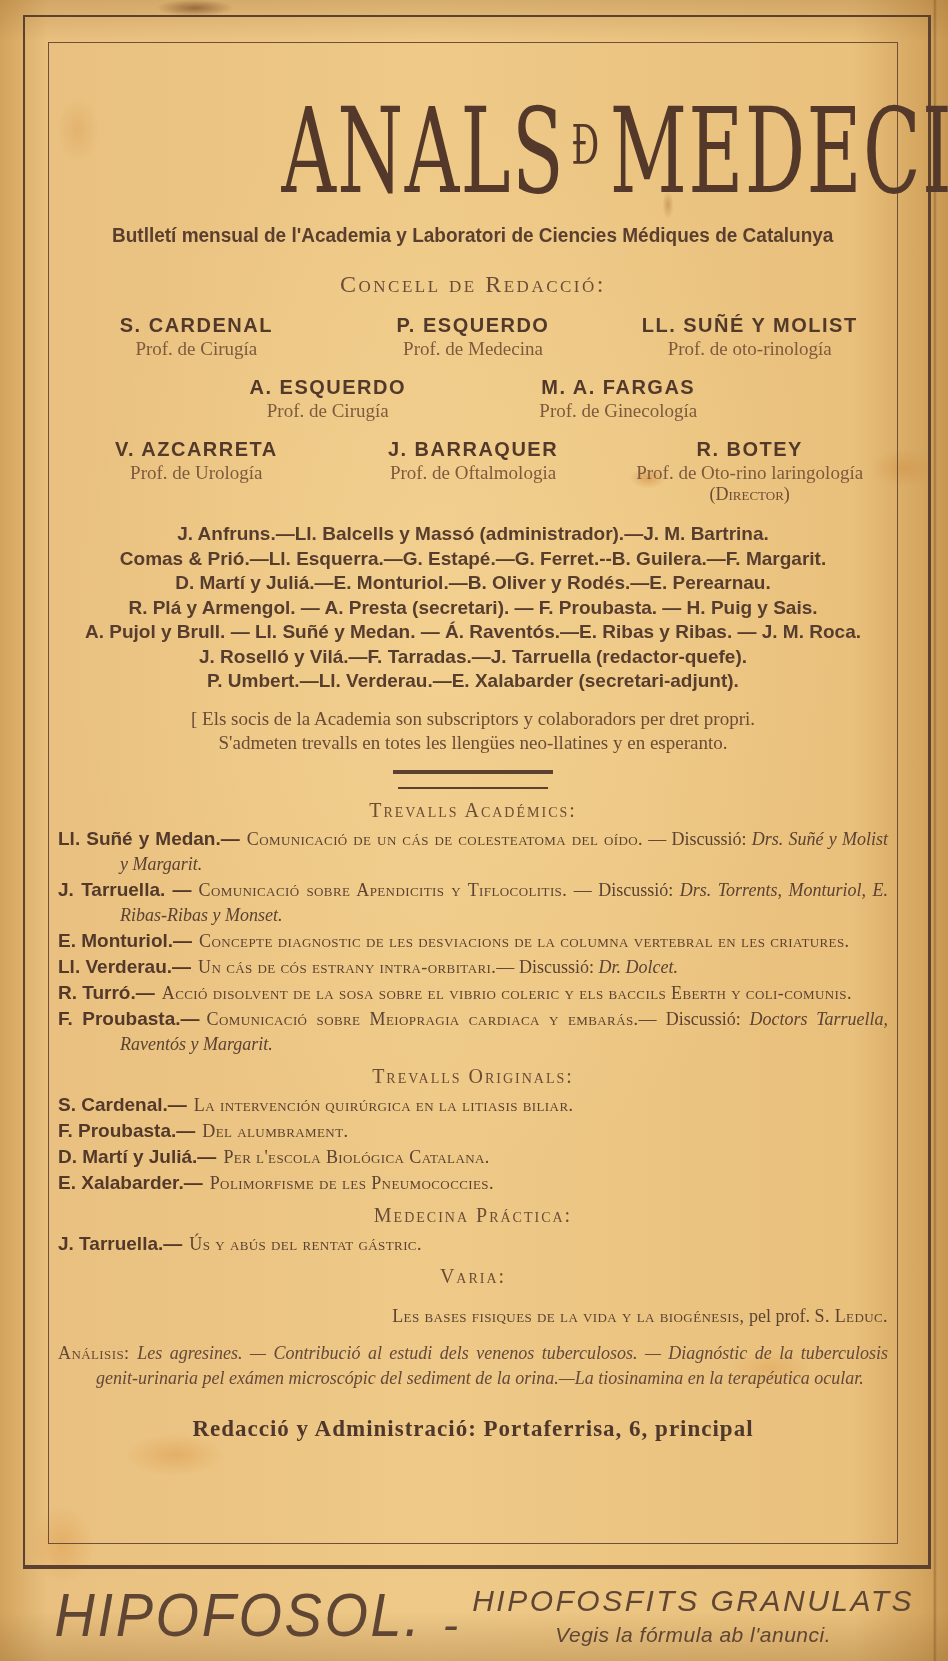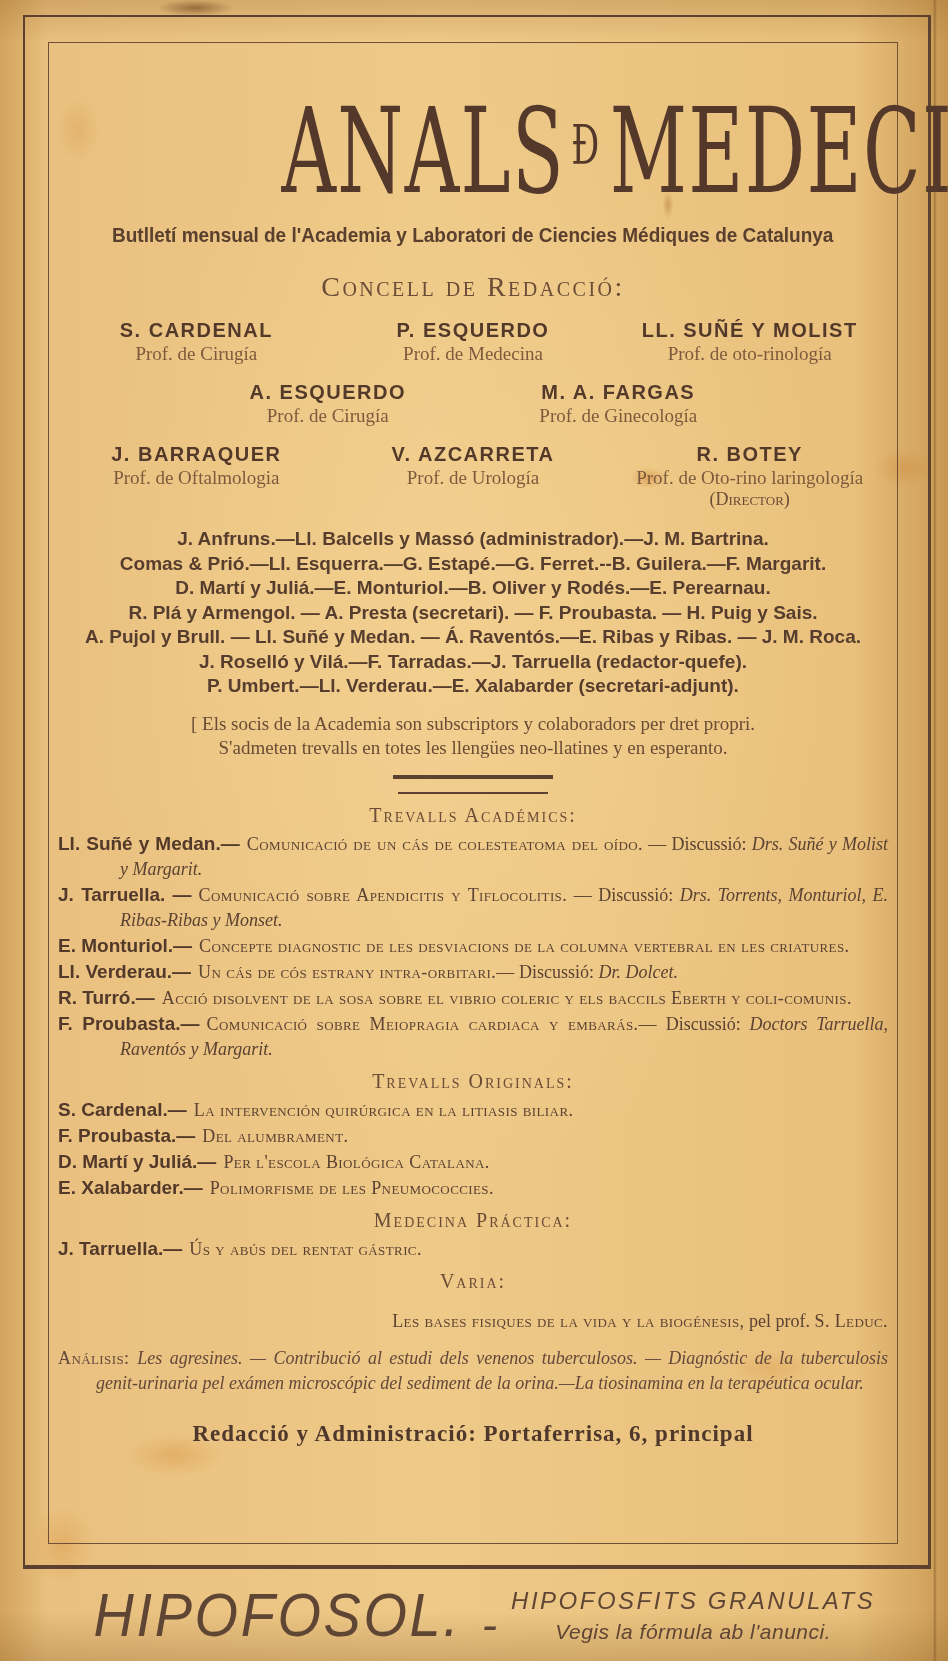--- a/index.html
+++ b/index.html
@@ -34,21 +34,21 @@
   .title{margin-top:50px;white-space:nowrap;color:#54392b;}
   .title-inner{display:inline-block;font-size:118px;line-height:1.0;letter-spacing:2px;
     transform:scaleX(.64);transform-origin:center;font-family:"DejaVu Serif", serif;}
   .title .de{font-size:.46em;vertical-align:28px;margin:0 14px 0 10px;}
 
   .subtitle{margin-top:14px;font-family:"Liberation Sans", sans-serif;font-weight:bold;
     font-size:20px;color:#5a3f2e;}
   .subtitle-inner{display:inline-block;transform:scaleX(.95);transform-origin:center;white-space:nowrap;}
 
   .sc{font-variant:small-caps;}
-  .council-heading{margin-top:24px;font-size:28px;letter-spacing:2.5px;color:#6b4c36;}
+  .council-heading{margin-top:24px;font-size:24px;letter-spacing:2.5px;color:#6b4c36;}
 
   .council-row{display:flex;margin-top:15px;}
   .council-row.narrow{width:70%;margin-left:auto;margin-right:auto;}
   .member{flex:1;}
   .m-name{font-family:"Liberation Sans", sans-serif;font-weight:bold;font-size:20px;
     letter-spacing:1.5px;color:#53392a;line-height:24px;white-space:nowrap;}
   .m-role{font-size:19px;color:#7d5a3d;line-height:23px;}
   .m-note{font-variant:small-caps;font-size:18px;color:#6b4c36;line-height:21px;}
 
   .collab{margin-top:17px;}
@@ -77,21 +77,21 @@
   .analisis .a-text{font-style:italic;}
 
   .admin-line{margin-top:24px;font-size:23px;font-weight:bold;letter-spacing:1px;color:#4f382b;text-align:center;}
 
   .ad{position:absolute;left:0;right:0;bottom:6px;height:80px;display:flex;
     align-items:center;justify-content:center;font-family:"Liberation Sans", sans-serif;color:#5f4534;font-style:italic;}
   .ad-brand{font-size:62px;letter-spacing:3px;display:inline-block;transform:scaleX(.90);
     transform-origin:center;line-height:1;}
   .ad-dash{font-size:46px;position:relative;top:10px;margin:0 6px 0 0;}
   .ad-right{margin-left:8px;text-align:center;}
-  .ad-product{font-size:24px;letter-spacing:2.5px;white-space:nowrap;}
+  .ad-product{font-size:30px;letter-spacing:2.5px;white-space:nowrap;}
   .ad-tagline{font-size:21px;margin-top:5px;letter-spacing:.5px;}
 </style>
 </head>
 <body>
 
 <div class="page">
   <div class="fold-line"></div>
   <div class="outer-border"></div>
   <div class="inner-border"></div>
 
@@ -128,26 +128,26 @@
         <div class="m-role">Prof. de Cirugía</div>
       </div>
       <div class="member">
         <div class="m-name">M. A. FARGAS</div>
         <div class="m-role">Prof. de Ginecología</div>
       </div>
     </div>
 
     <div class="council-row">
       <div class="member">
+        <div class="m-name">V. AZCARRETA</div>
+        <div class="m-role">Prof. de Urología</div>
+      </div>
+      <div class="member">
         <div class="m-name">J. BARRAQUER</div>
         <div class="m-role">Prof. de Oftalmologia</div>
-      </div>
-      <div class="member">
-        <div class="m-name">V. AZCARRETA</div>
-        <div class="m-role">Prof. de Urología</div>
       </div>
       <div class="member">
         <div class="m-name">R. BOTEY</div>
         <div class="m-role">Prof. de Oto-rino laringología</div>
         <div class="m-note">(Director)</div>
       </div>
     </div>
 
     <div class="collab">
       <div class="collab-line">J. Anfruns.—Ll. Balcells y Massó (administrador).—J. M. Bartrina.</div>

